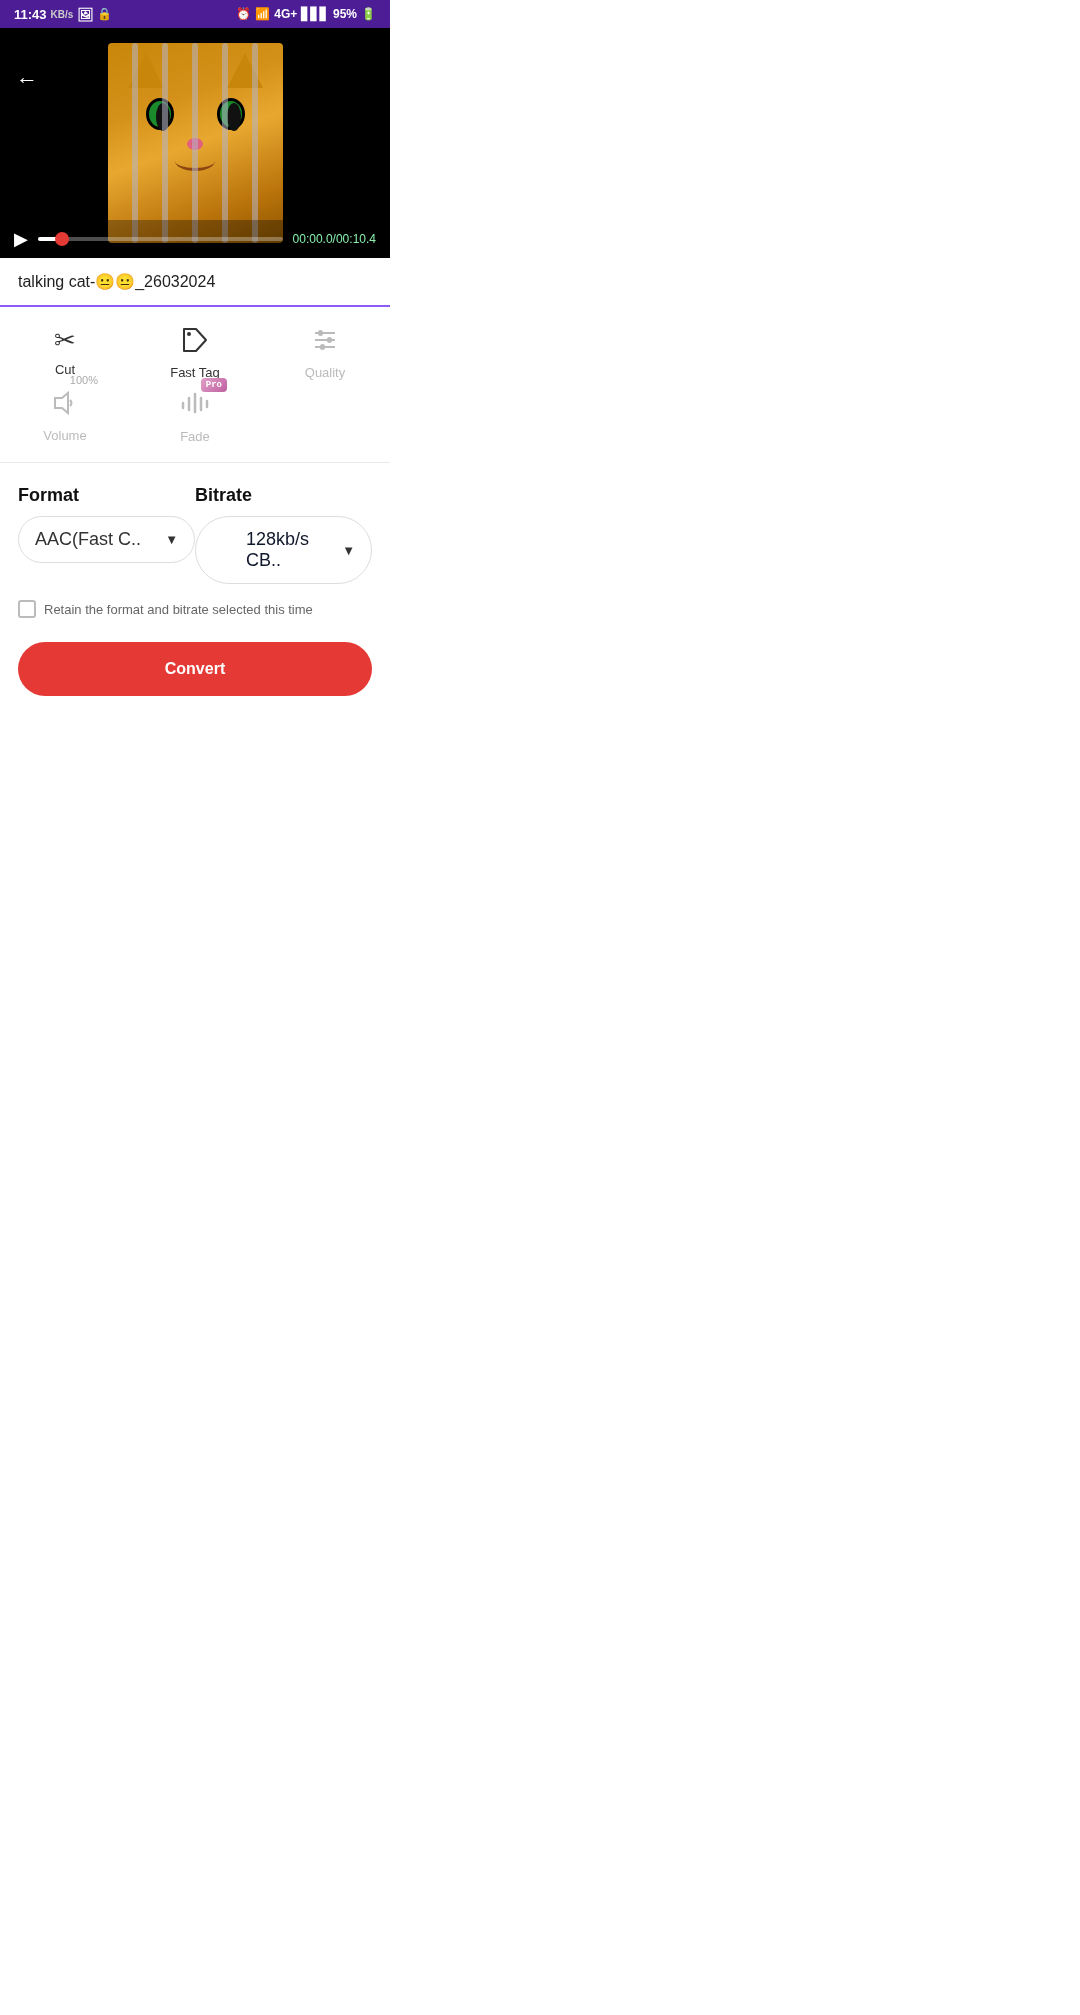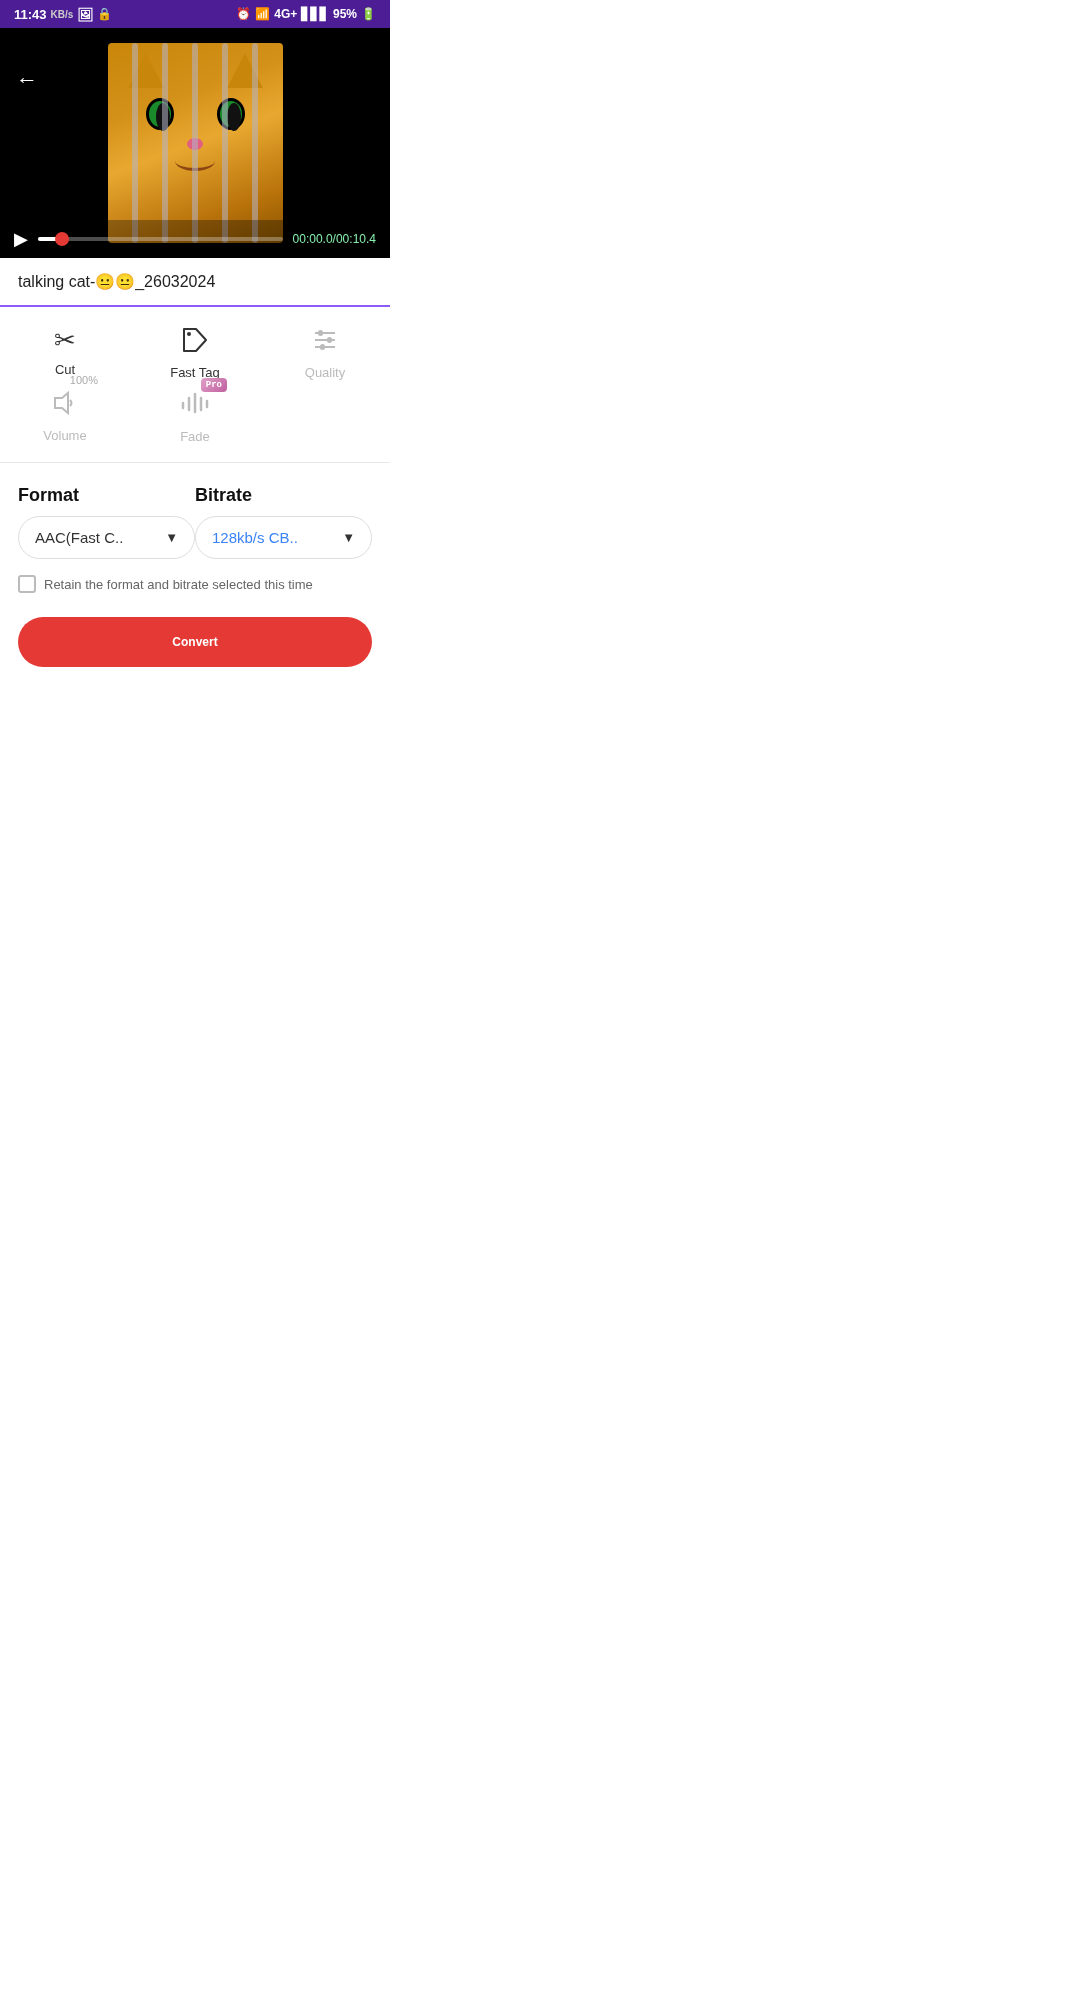--- a/index.html
+++ b/index.html
@@ -267,24 +267,24 @@
       border: 1.5px solid #ddd;
       border-radius: 50px;
       padding: 12px 16px;
       display: flex;
       align-items: center;
       justify-content: space-between;
       cursor: pointer;
       background: #fff;
     }
     .dropdown-select .select-value {
-      font-size: 15px;
+      font-size: 18px;
       color: #333;
     }
-    .dropdown-select .select-value.placeholder { color: #3b82f6; }
+    .dropdown-select .select-value.placeholder { color: #0f172a; margin-left: 34px; }
     .dropdown-arrow {
       color: #333;
       font-size: 13px;
     }
 
     
     .retain-row {
       display: flex;
       align-items: center;
       gap: 8px;
@@ -301,21 +301,21 @@
     .retain-label {
       font-size: 13px;
       color: #666;
     }
 
     
     .convert-btn {
       width: 100%;
       background: #e53935;
       color: #fff;
-      font-size: 12px;
+      font-size: 16px;
       font-weight: 600;
       border: none;
       border-radius: 50px;
       padding: 18px;
       cursor: pointer;
       margin-bottom: 20px;
     }
   </style>
 </head>
 <body>

